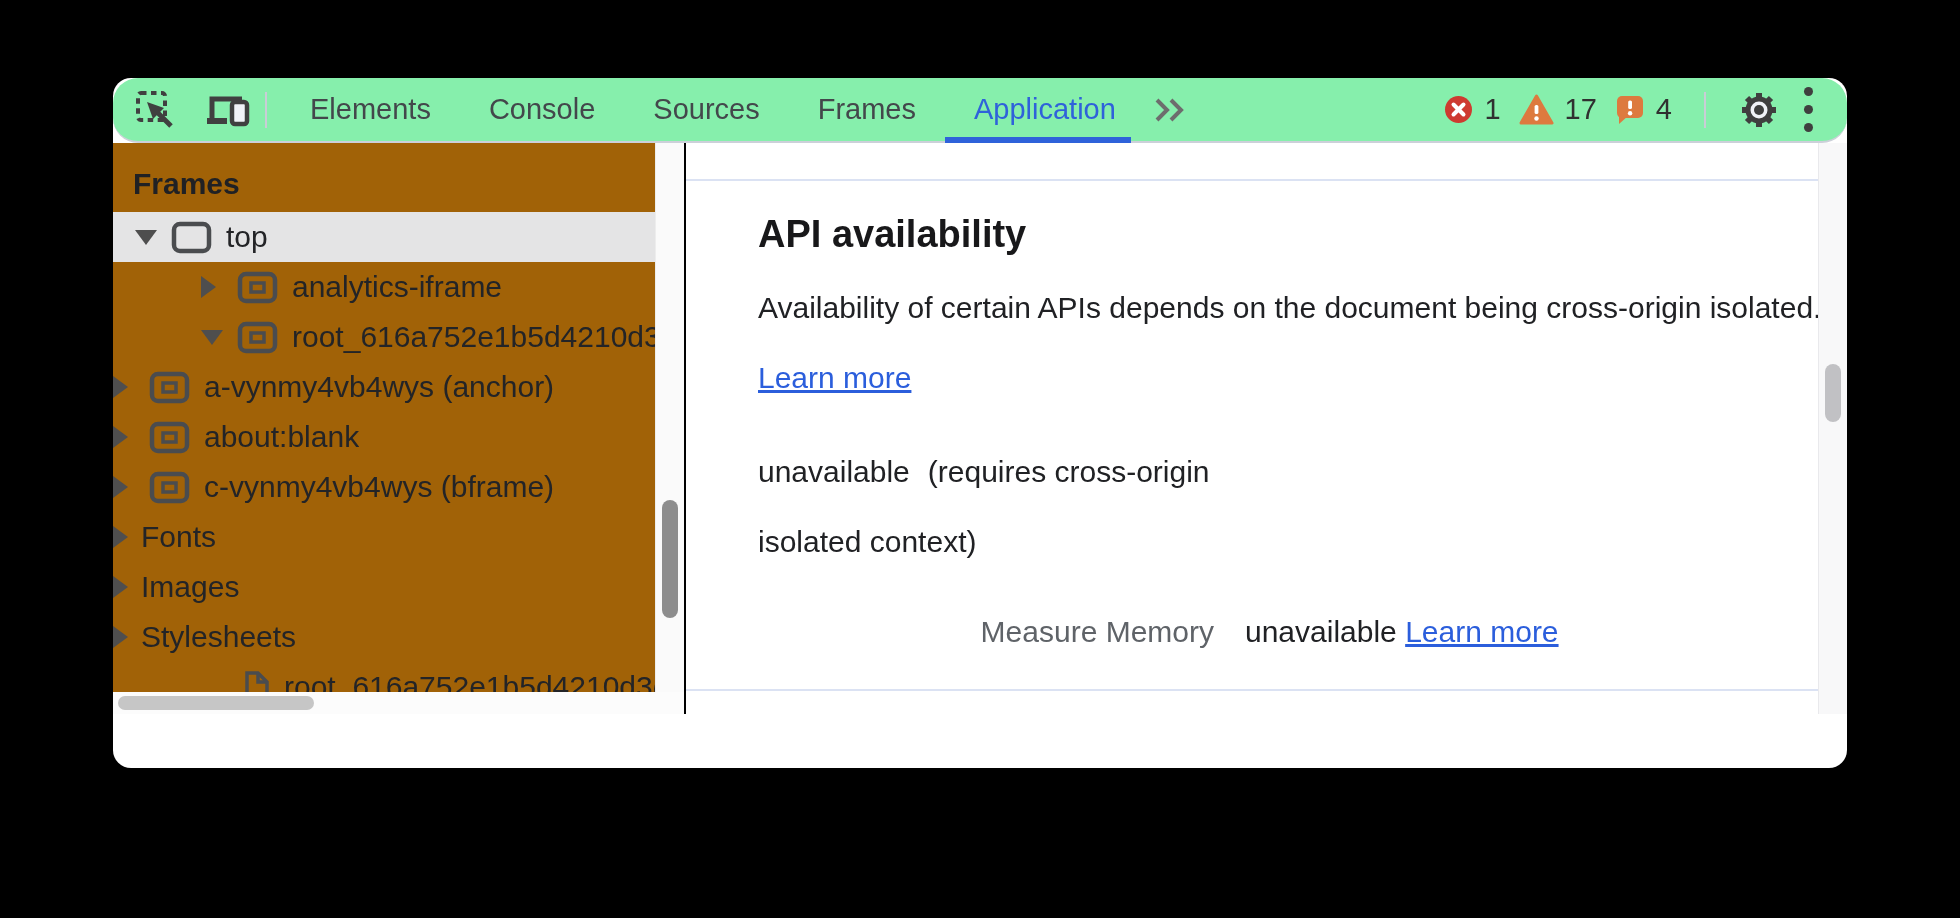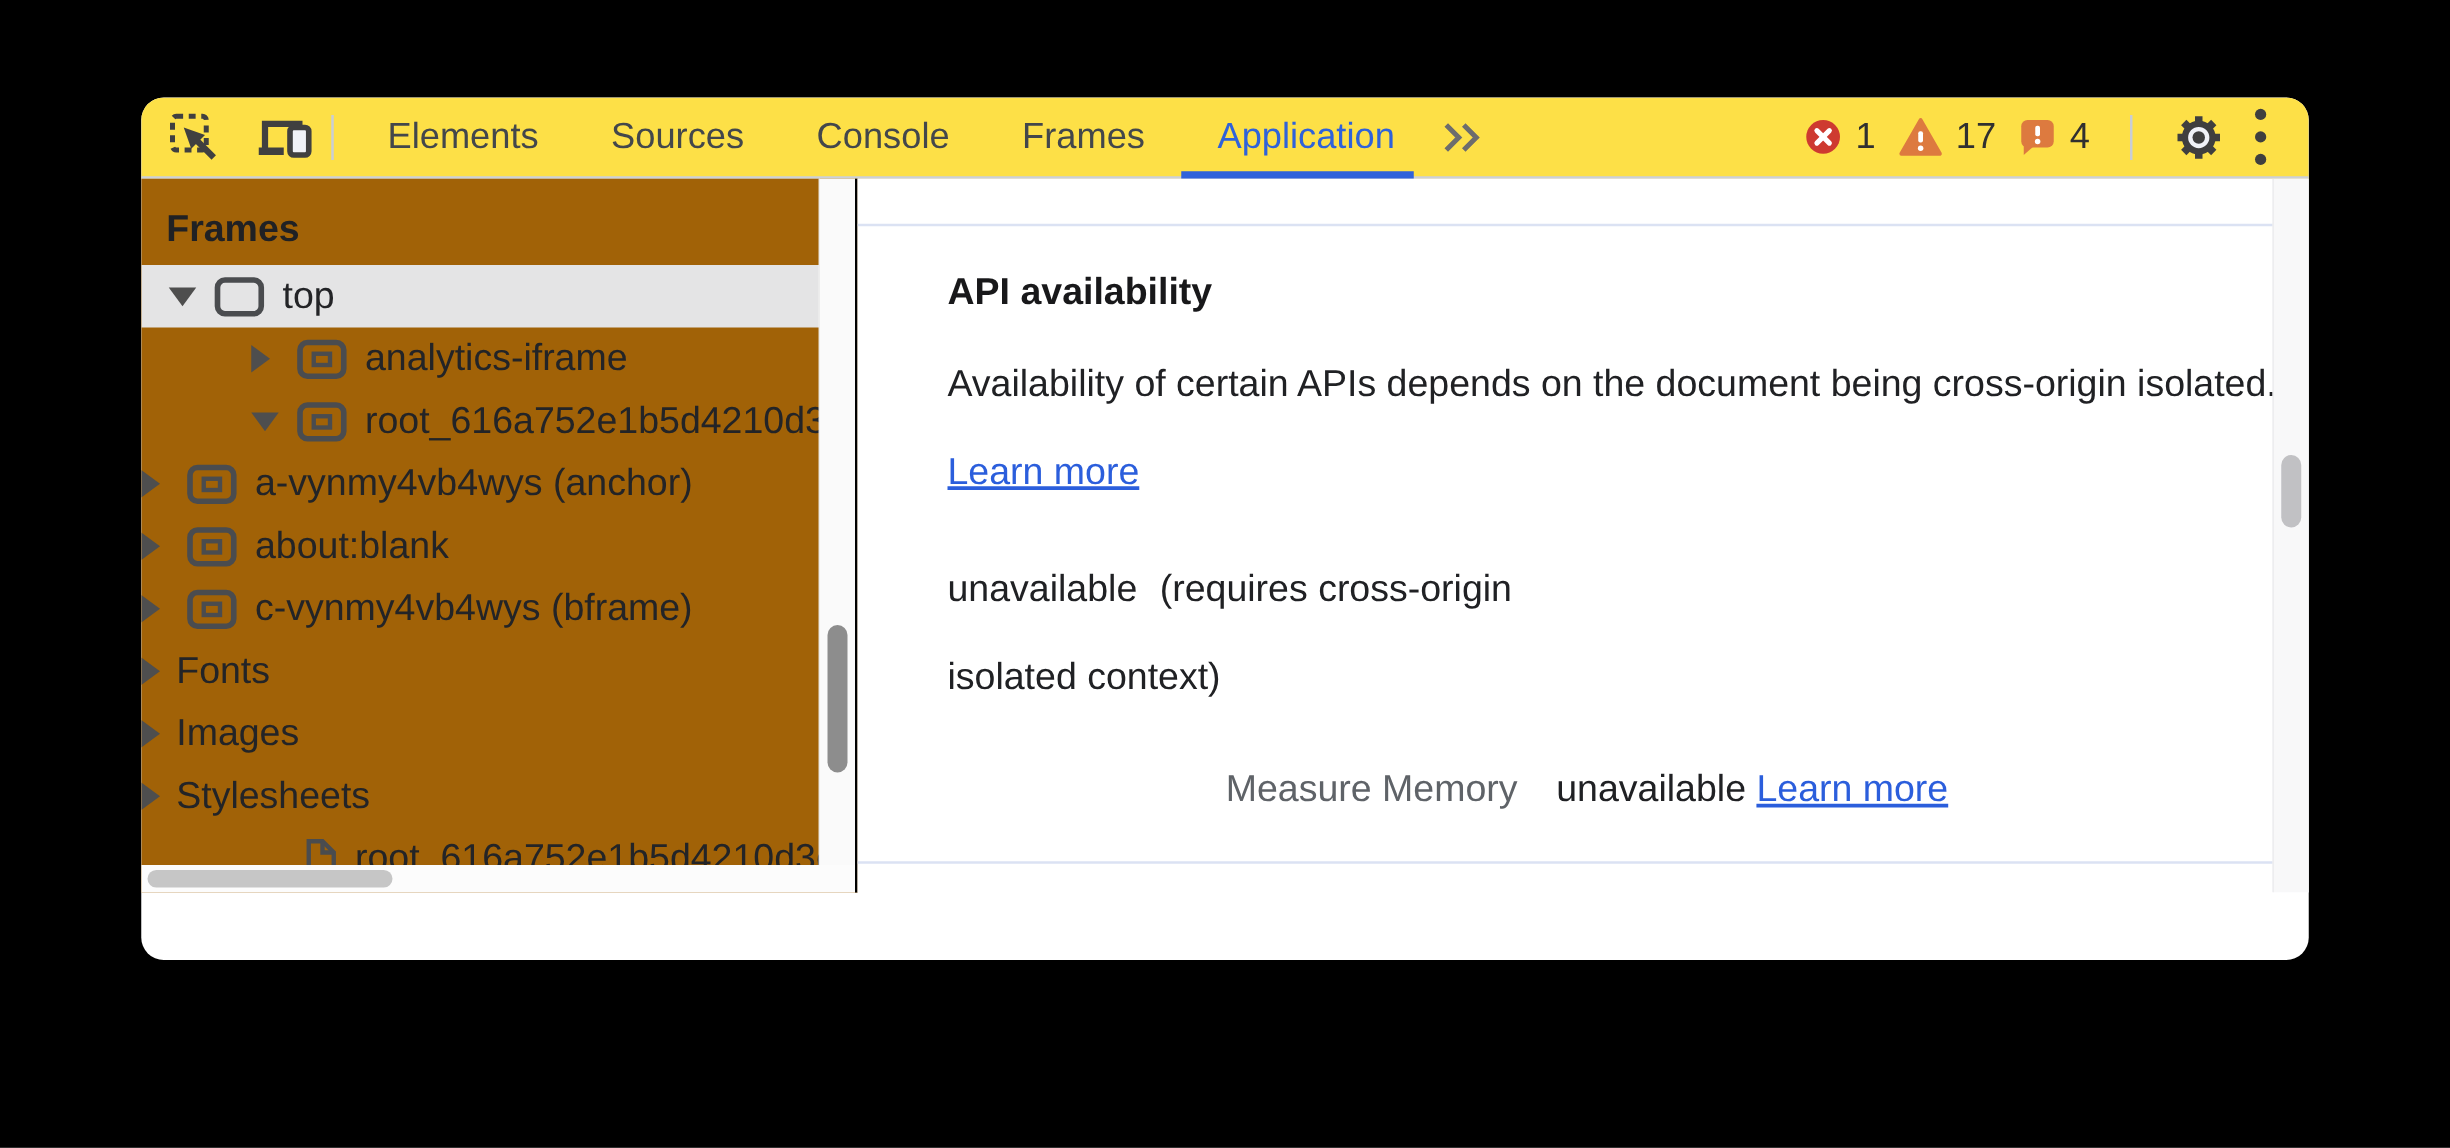--- a/index.html
+++ b/index.html
@@ -9,22 +9,22 @@
           border-radius:18px;overflow:hidden;box-shadow:0 30px 90px rgba(0,0,0,.6);}
 
   
   .titlebar{position:relative;height:55px;background:#f1f1f0;border-bottom:2px solid #d7d7d7;
             display:flex;align-items:center;justify-content:center;}
   .title{font-size:29px;font-weight:bold;color:#3a3a3a;}
   .lights{position:absolute;left:26px;top:15px;display:flex;gap:13px;}
   .light{width:25px;height:25px;border-radius:50%;}
 
   
-  .toolbar{position:relative;height:63px;background:#fde047;border-bottom:2px solid #ccd0d9;
-           display:flex;align-items:center;}
+  .toolbar{position:relative;height:63px;background:#86efac;border-bottom:2px solid #ccd0d9;
+           display:flex;align-items:center;border-radius:25px;}
   .tb-icons{display:flex;align-items:center;gap:30px;margin-left:22px;}
   .tb-sep{width:2px;height:36px;background:#c9cdd6;margin:0 14px;}
   .tabs{display:flex;align-items:center;height:100%;}
   .tab{position:relative;height:100%;display:flex;align-items:center;padding:0 29px;
        font-size:29px;color:#43474b;cursor:default;white-space:nowrap;}
   .tab.active{color:#2f62da;}
   .tab.active .underline{position:absolute;left:0;right:14px;bottom:-2px;height:6px;background:#2f62da;}
   .more-tabs{margin-left:6px;display:flex;align-items:center;}
   .tb-right{margin-left:auto;display:flex;align-items:center;gap:18px;margin-right:28px;}
   .badge{display:flex;align-items:center;gap:11px;font-size:29px;color:#303030;}
@@ -52,21 +52,21 @@
   .v-gutter{position:absolute;top:0;bottom:22px;right:0;width:28px;background:#fafafa;border-left:1px solid #ededed;z-index:3;}
   .v-thumb-side{position:absolute;right:6px;top:357px;width:16px;height:118px;border-radius:8px;background:#8d8d8d;}
   .h-band{position:absolute;left:0;right:0;bottom:0;height:22px;background:#fcfcfc;z-index:4;}
   .h-thumb{position:absolute;left:5px;top:4px;width:196px;height:14px;border-radius:7px;background:#c6c6c6;}
 
   
   .main{position:relative;flex:1;background:#fff;overflow:hidden;}
   .hairline{position:absolute;left:0;right:28px;height:2px;background:#dbe2f3;}
   .hl-top{top:36px;} .hl-bottom{top:546px;}
   .section{padding:0 69px 0 72px;}
-  .section h2{margin:0;padding-top:74px;font-size:30px;line-height:34px;font-weight:bold;color:#18181a;}
+  .section h2{margin:0;padding-top:74px;font-size:38px;line-height:34px;font-weight:bold;color:#18181a;}
   .section p{margin:22px 0 0;width:1100px;font-size:30px;line-height:70px;color:#202124;}
   a.link{color:#2b5edc;text-decoration:underline;cursor:pointer;}
   .rows{margin-top:24px;font-size:30px;line-height:70px;}
   .report-row{display:grid;grid-template-columns:456px 1fr;column-gap:31px;}
   .report-row + .report-row{margin-top:20px;}
   .rkey{text-align:right;color:#5f6368;}
   .rval{color:#202124;}
   .rnote{margin-left:18px;}
   .main-gutter{position:absolute;top:0;bottom:0;right:0;width:28px;background:#f8f8f9;border-left:1px solid #e9e9ec;z-index:3;}
   .v-thumb-main{position:absolute;right:6px;top:221px;width:16px;height:58px;border-radius:8px;background:#c1c1c4;}
@@ -97,24 +97,24 @@
           </svg>
         </span>
       </div>
       <div class="tb-sep"></div>
 
       <div class="tabs">
         <div class="tab">
             <span>Elements</span>
           </div>
         <div class="tab">
+            <span>Console</span>
+          </div>
+        <div class="tab">
             <span>Sources</span>
-          </div>
-        <div class="tab">
-            <span>Console</span>
           </div>
         <div class="tab">
             <span>Frames</span>
           </div>
         <div class="tab active">
           <span>Application</span>
           <span class="underline"></span>
         </div>
         <span class="more-tabs">
           <svg width="38" height="28" viewBox="0 0 38 28">

